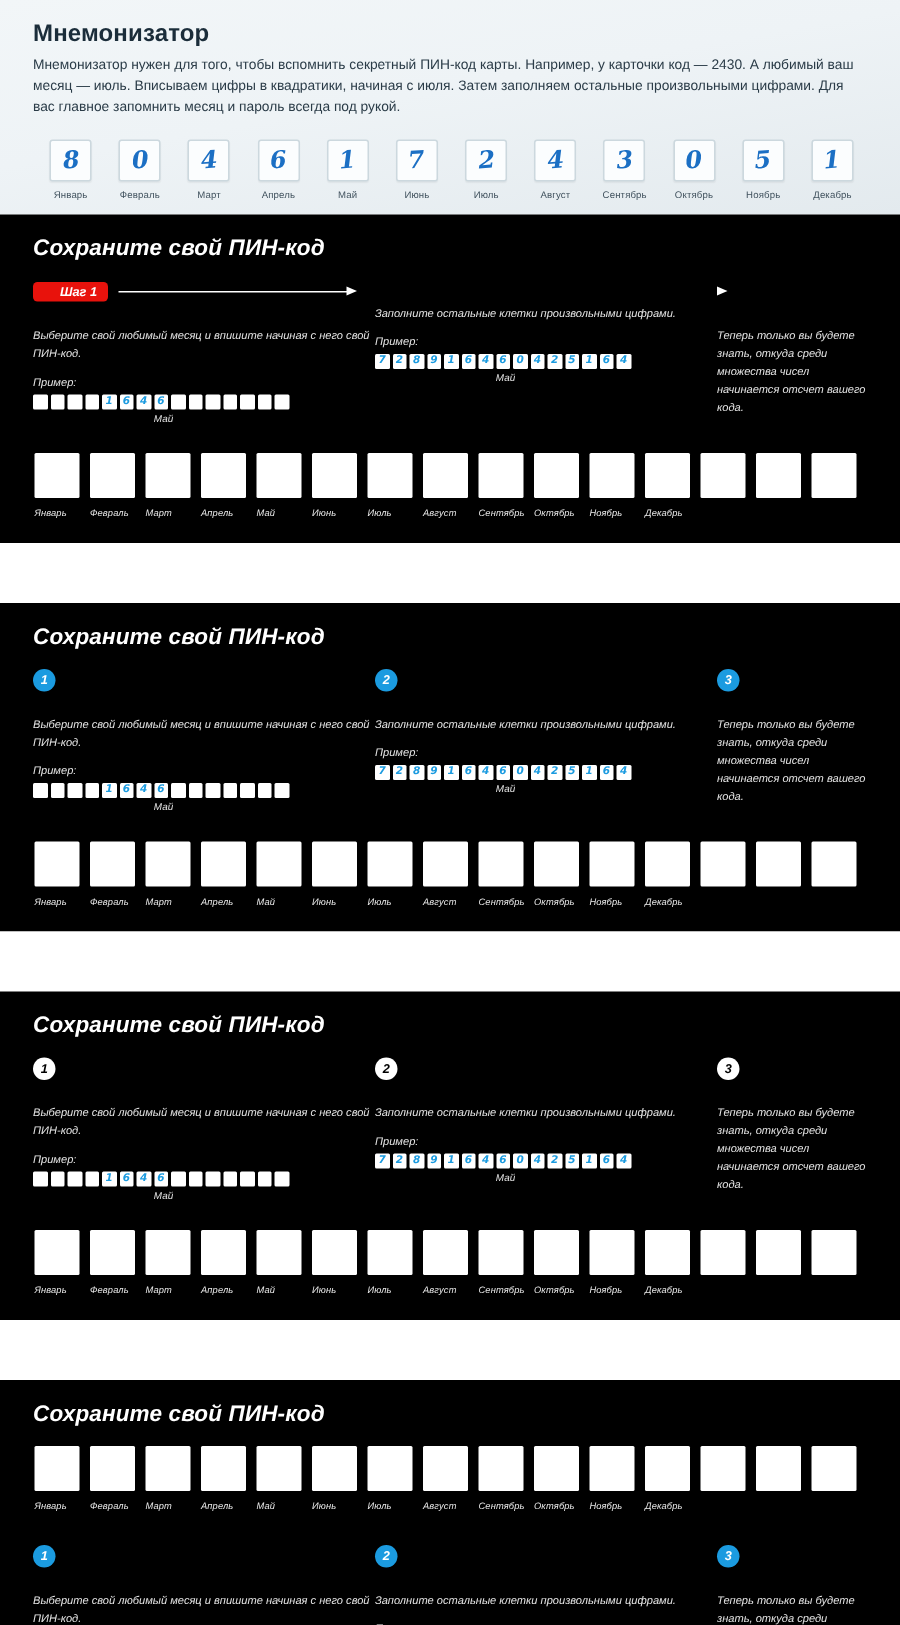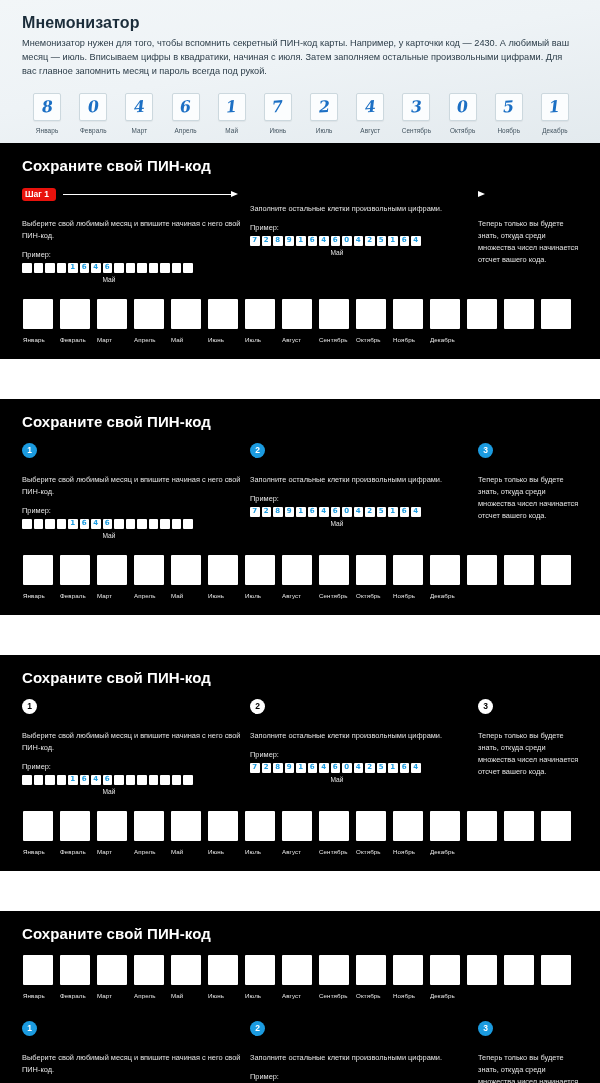--- a/index.html
+++ b/index.html
@@ -72,20 +72,21 @@
     color: #41525e;
     letter-spacing: .1px;
     white-space: nowrap;
   }
 
   
   .panel {
     background: #000000;
     color: #ffffff;
     padding: 14px 22px 16px 22px;
+    font-style: italic;
   }
   .gap { height: 40px; background: #ffffff; }
 
   .panel-title {
     font-size: 15px;
     font-weight: bold;
     color: #ffffff;
     margin: 0 0 13px 0;
     letter-spacing: .1px;
   }
@@ -105,21 +106,21 @@
     align-items: center;
     height: 15px;
     margin-bottom: 7px;
   }
   .step-chip {
     background: #e8120c;
     color: #ffffff;
     font-size: 8.5px;
     font-weight: bold;
     border-radius: 3px;
-    padding: 2px 7px 3px 3px;
+    padding: 2px 7px 3px 18px;
     line-height: 1;
     white-space: nowrap;
   }
   .arrow {
     flex: 1 1 auto;
     height: 9px;
     position: relative;
     margin-left: 7px;
     margin-right: 12px;
   }

